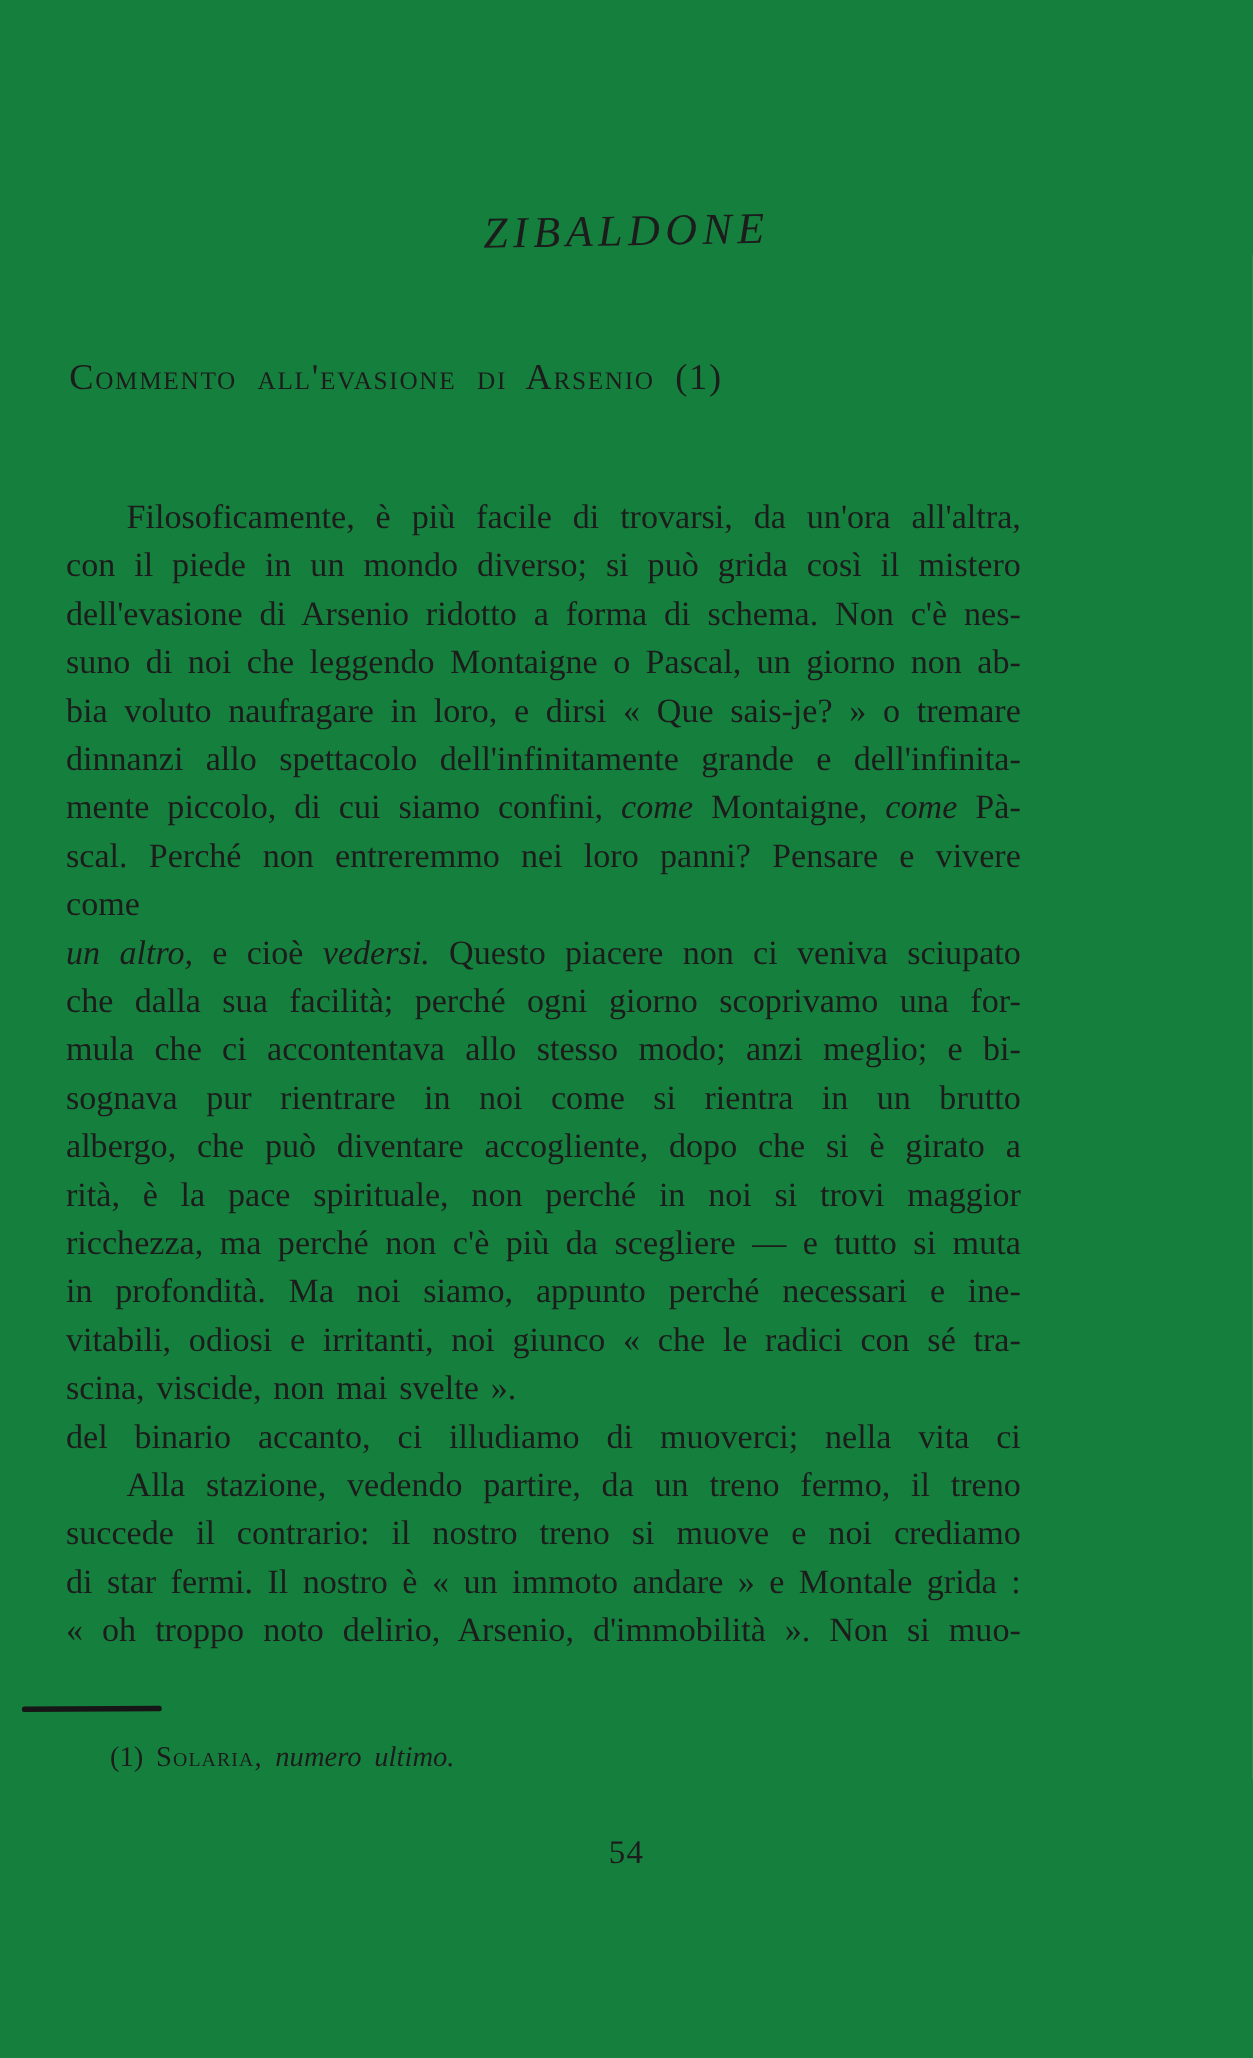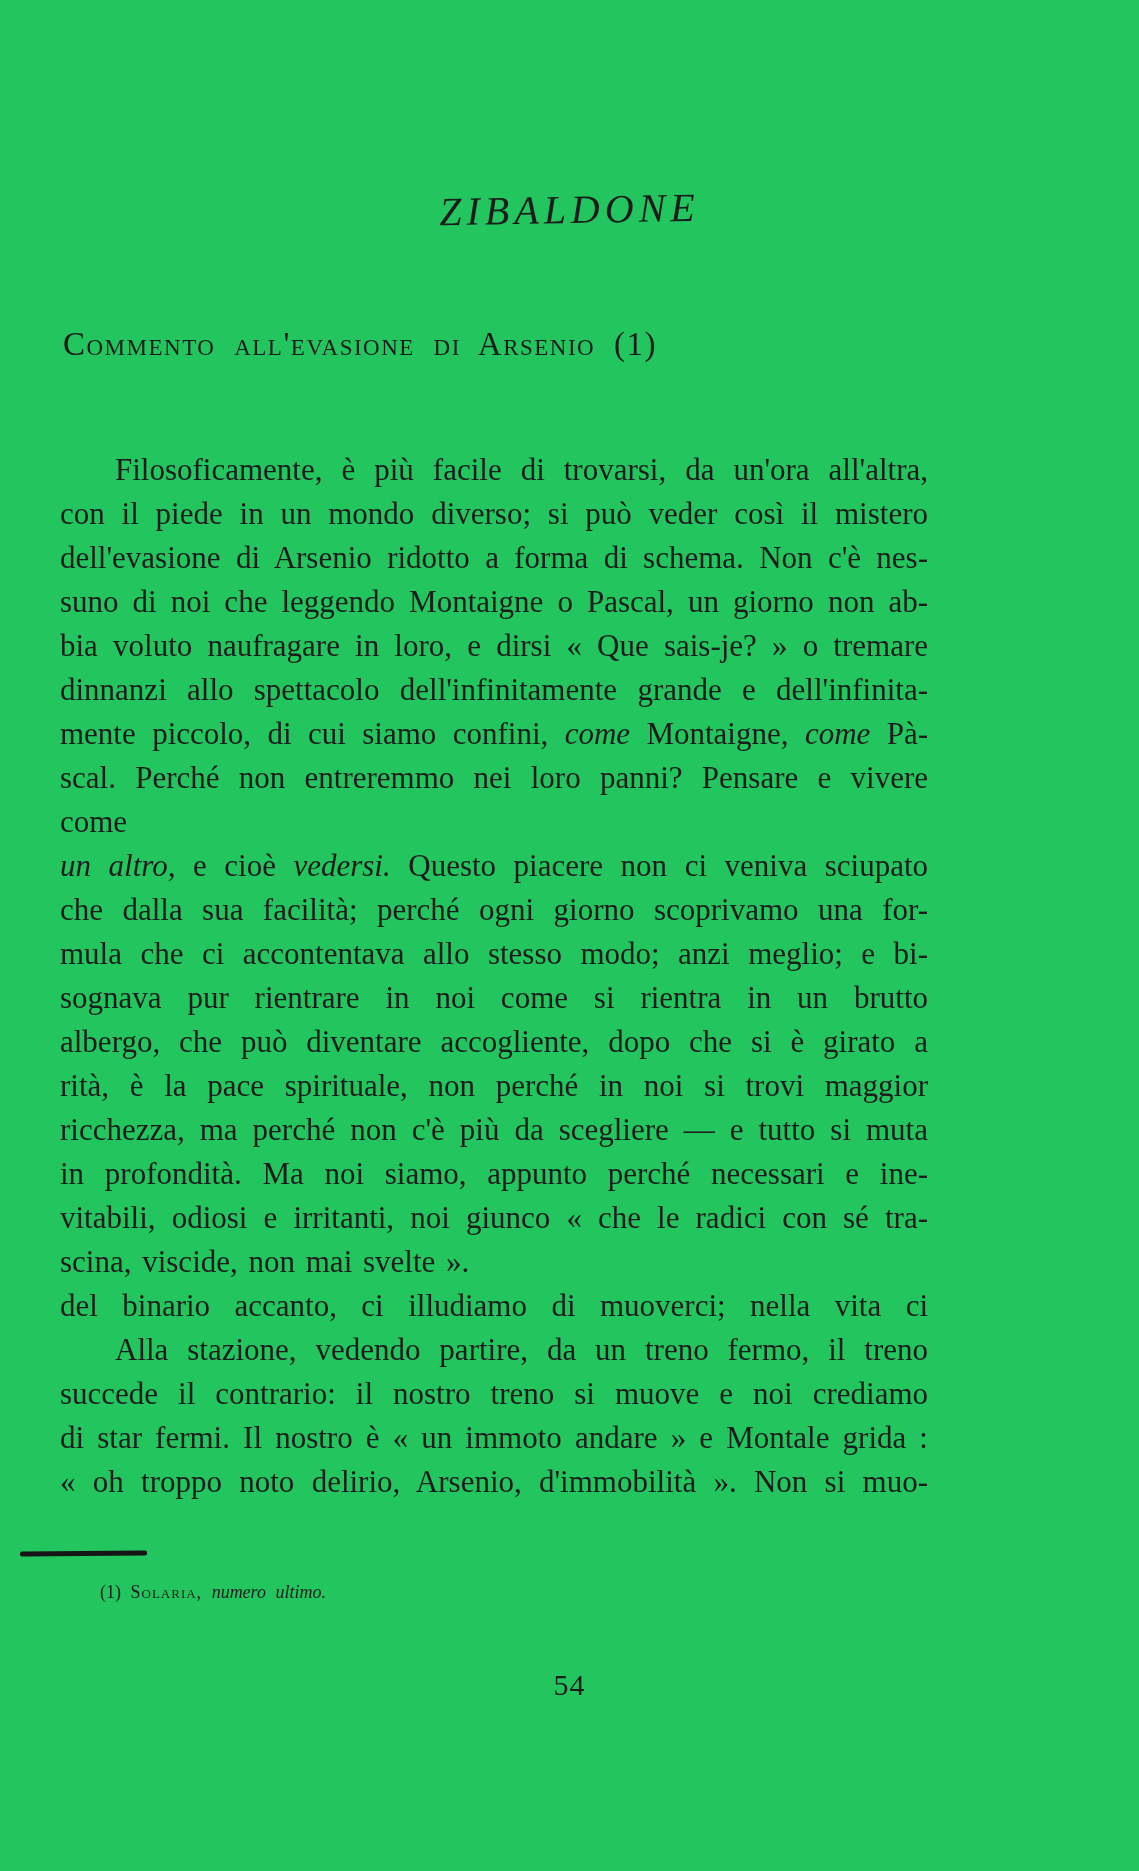--- a/index.html
+++ b/index.html
@@ -1,20 +1,20 @@
 <!DOCTYPE html>
 <html><head>
 <meta charset="utf-8">
 <style>
   html,body { margin:0; padding:0; background:#e8e8e4; }
   .page {
     position:relative;
     width:1139px; height:1871px;
     margin:0 auto;
-    background:#22c55e;
+    background:#15803d;
     color:#1c1c1c;
     font-family:"Liberation Serif", serif;
     overflow:hidden;
   }
   .running-title {
     position:absolute; top:186px; left:0; width:100%;
     text-align:center;
     font-style:italic;
     font-size:40px;
     letter-spacing:5px;
@@ -43,21 +43,21 @@
   .line em { }
   .footnote-rule {
     position:absolute; top:1551px; left:20px;
     width:127px; height:5px;
     background:#161616;
     border-radius:2px;
     transform:rotate(-0.4deg);
   }
   .footnote {
     position:absolute; top:1582px; left:100px;
-    font-size:18px;
+    font-size:26px;
     word-spacing:5px;
   }
   .footnote .sc { font-variant-caps:small-caps; letter-spacing:1px; }
   .footnote .it { font-style:italic; }
   .folio {
     position:absolute; top:1668px; left:0; width:100%;
     text-align:center;
     font-size:30px;
     letter-spacing:1px;
   }
@@ -66,21 +66,21 @@
 <body>
 
 <div class="page">
 
   <div class="running-title">ZIBALDONE</div>
 
   <div class="section-heading">Commento all'evasione di Arsenio (1)</div>
 
   <div class="body-text" id="body-text">
       <div class="line indent"><span>Filosoficamente, è più facile di trovarsi, da un'ora all'altra,</span></div>
-      <div class="line"><span>con il piede in un mondo diverso; si può veder così il mistero</span></div>
+      <div class="line"><span>con il piede in un mondo diverso; si può grida così il mistero</span></div>
       <div class="line"><span>dell'evasione di Arsenio ridotto a forma di schema. Non c'è nes-</span></div>
       <div class="line"><span>suno di noi che leggendo Montaigne o Pascal, un giorno non ab-</span></div>
       <div class="line"><span>bia voluto naufragare in loro, e dirsi «&nbsp;Que sais-je?&nbsp;» o tremare</span></div>
       <div class="line"><span>dinnanzi allo spettacolo dell'infinitamente grande e dell'infinita-</span></div>
       <div class="line"><span>mente piccolo, di cui siamo confini, </span><em>come</em><span> Montaigne, </span><em>come</em><span> Pà-</span></div>
       <div class="line"><span>scal. Perché non entreremmo nei loro panni? Pensare e vivere come</span></div>
       <div class="line"><em>un altro,</em><span> e cioè </span><em>vedersi.</em><span> Questo piacere non ci veniva sciupato</span></div>
       <div class="line"><span>che dalla sua facilità; perché ogni giorno scoprivamo una for-</span></div>
       <div class="line"><span>mula che ci accontentava allo stesso modo; anzi meglio; e bi-</span></div>
       <div class="line"><span>sognava pur rientrare in noi come si rientra in un brutto</span></div>

